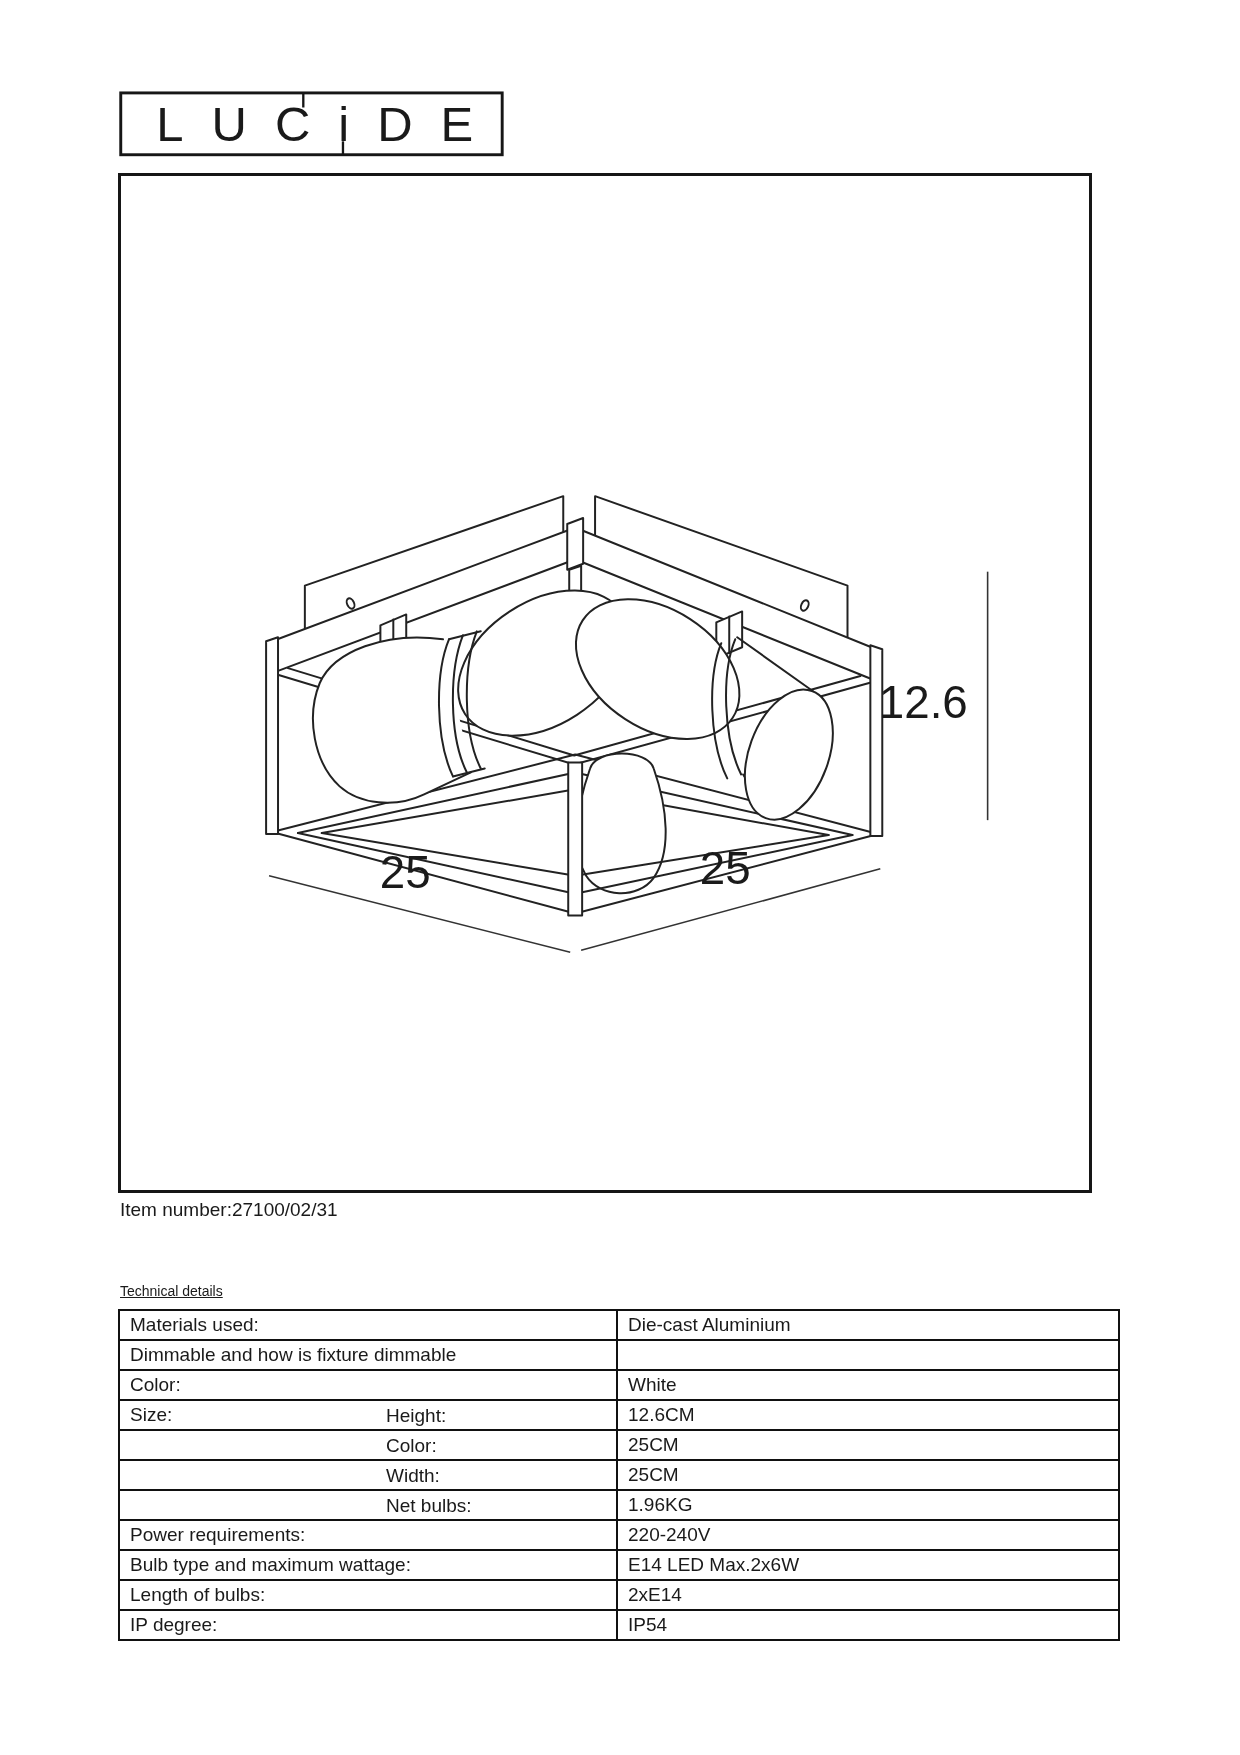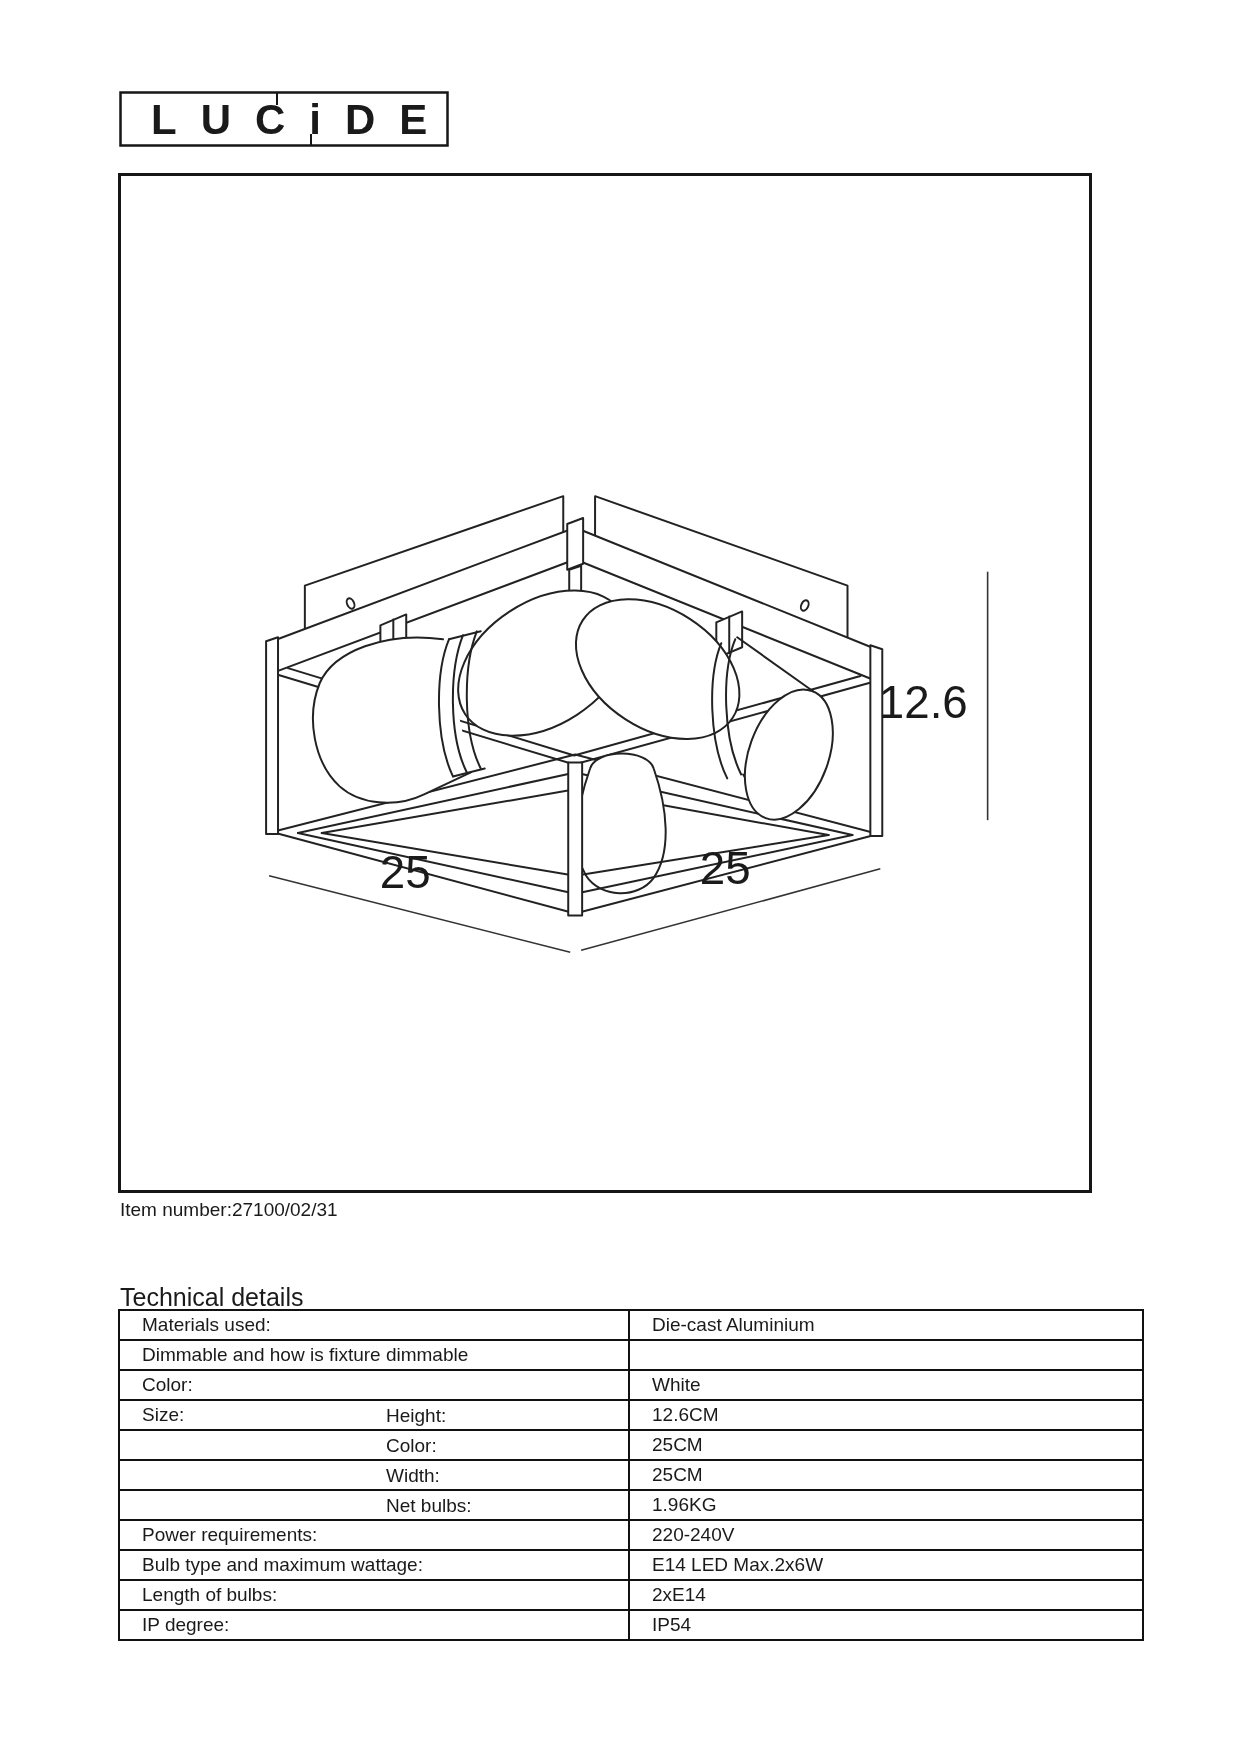--- a/index.html
+++ b/index.html
@@ -1,39 +1,39 @@
 <!DOCTYPE html>
 <html><head>
 <meta charset="utf-8">
 <style>
   html,body{margin:0;padding:0;background:#fff;}
   body{
     width:1240px;height:1755px;position:relative;overflow:hidden;
     font-family:"Liberation Sans",sans-serif;color:#1a1a1a;
   }
   
-  .logo{position:absolute;left:119px;top:90px;width:330px;height:58px;font-weight:bold;}
+  .logo{position:absolute;left:119px;top:90px;width:385px;height:58px;}
   
   .panel{
     position:absolute;left:118px;top:173px;width:974px;height:1020px;
     border:3px solid #161616;box-sizing:border-box;background:#fff;
   }
   .panel svg{position:absolute;left:0;top:0;width:100%;height:100%;}
   
   .itemline{position:absolute;left:120px;top:1199px;font-size:19px;}
   .itemline .val{}
   
-  .tech-head{position:absolute;left:120px;top:1283px;font-size:25px;}
+  .tech-head{position:absolute;left:120px;top:1283px;font-size:14px;text-decoration:underline;}
   table.spec{
     position:absolute;left:118px;top:1309px;width:976px;
     border-collapse:collapse;table-layout:fixed;
   }
   table.spec td{
     border:2px solid #111;font-size:19px;height:28px;
-    padding:0 0 0 22px;vertical-align:middle;position:relative;
+    padding:0 0 0 10px;vertical-align:middle;position:relative;
     white-space:nowrap;overflow:hidden;
   }
   td.lblcell{width:486px;}
   td.valcell{width:490px;}
   .sub{position:absolute;left:266px;top:0;line-height:30px;}
   .dimtxt{font-family:"Liberation Sans",sans-serif;font-size:46px;fill:#1a1a1a;}
 </style>
 </head>
 <body>
 

